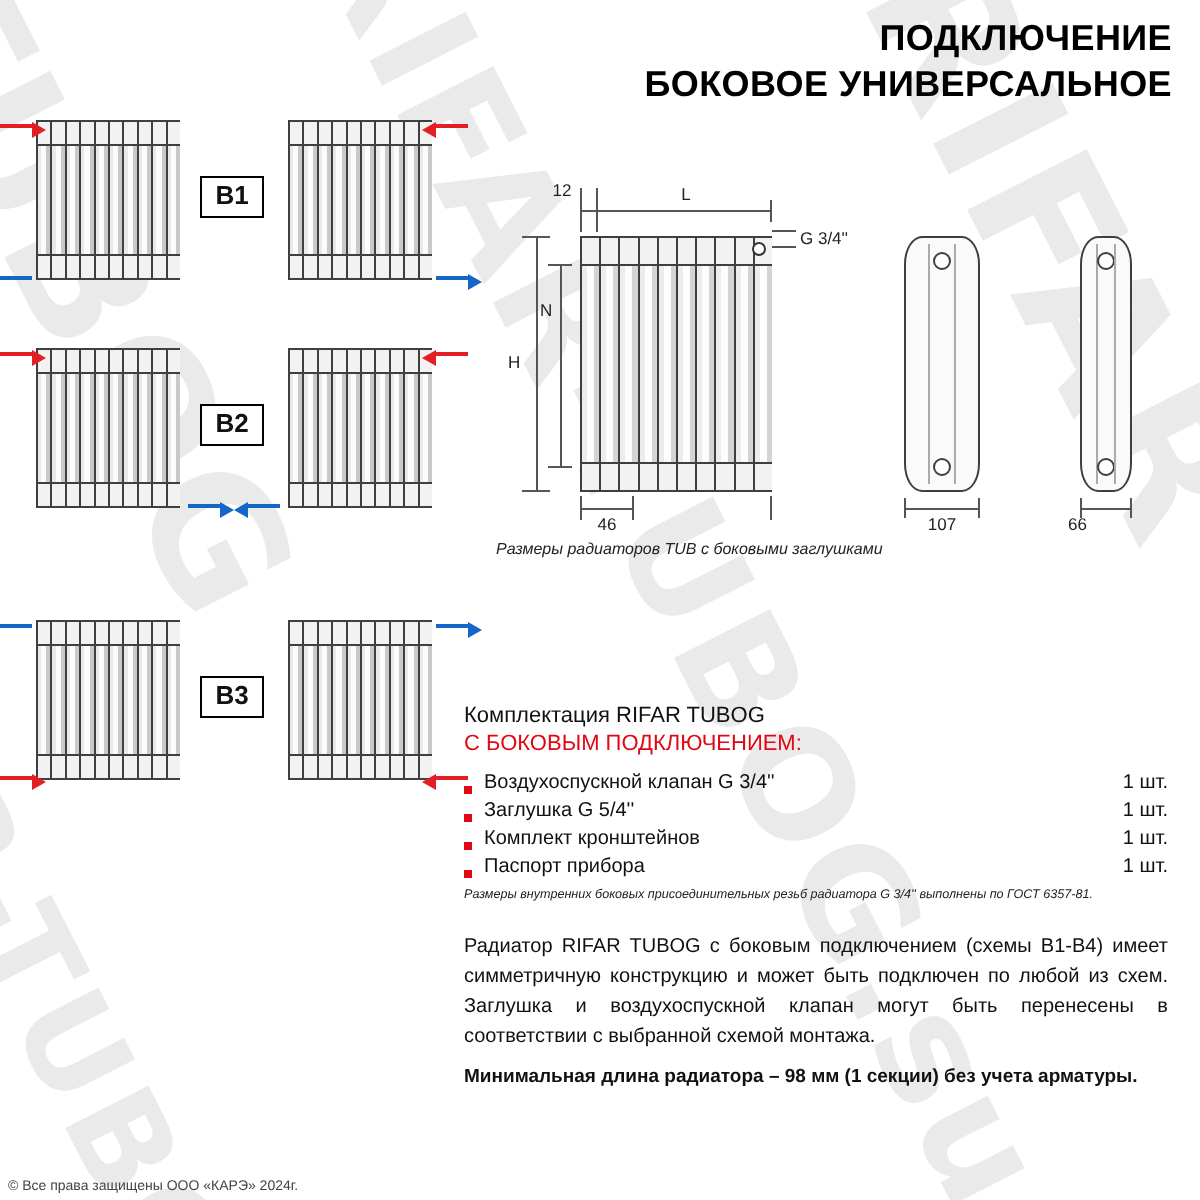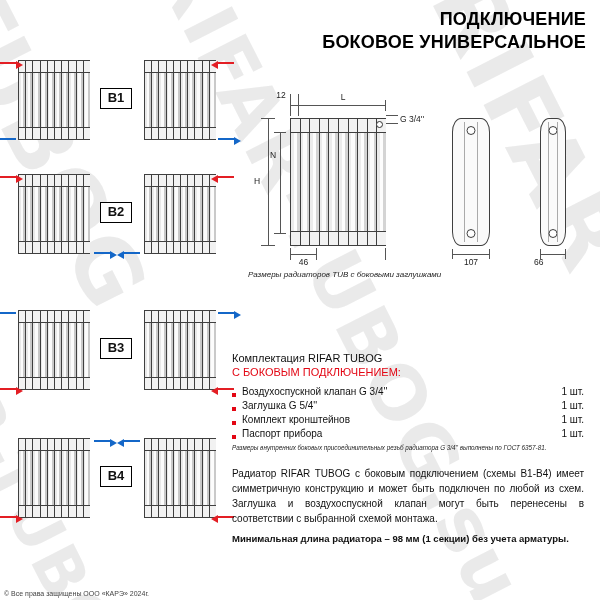--- a/index.html
+++ b/index.html
@@ -116,29 +116,20 @@
     </div>
   <div class="scheme s3">
     <div class="radiator rad-l"></div>
     <div class="scheme-label">В3</div>
     <div class="radiator rad-r"></div>
   <div class="arrow blue p-tl dir-left"></div>
       <div class="arrow red p-bl dir-right"></div>
       <div class="arrow blue p-tr dir-right"></div>
       <div class="arrow red p-br dir-left"></div>
     </div>
-  <div class="scheme s4">
-    <div class="radiator rad-l"></div>
-    <div class="scheme-label">В4</div>
-    <div class="radiator rad-r"></div>
-  <div class="arrow blue p-tml dir-right"></div>
-      <div class="arrow red p-bl dir-right"></div>
-      <div class="arrow blue p-tmr dir-left"></div>
-      <div class="arrow red p-br dir-left"></div>
-    </div>
 
   <div class="drawing">
 
     <div class="dlabel" style="left:32px;top:0;width:18px;text-align:center">12</div>
     <div class="dl" style="left:50px;top:4px;width:1px;height:22px"></div>
     <div class="dl" style="left:58px;top:4px;width:1px;height:22px"></div>
 
     <div class="dlabel" style="left:60px;top:2px;width:86px;text-align:center">L</div>
     <div class="dl" style="left:50px;top:15px;width:96px;height:1px"></div>
     <div class="dl" style="left:145px;top:10px;width:1px;height:11px"></div>

